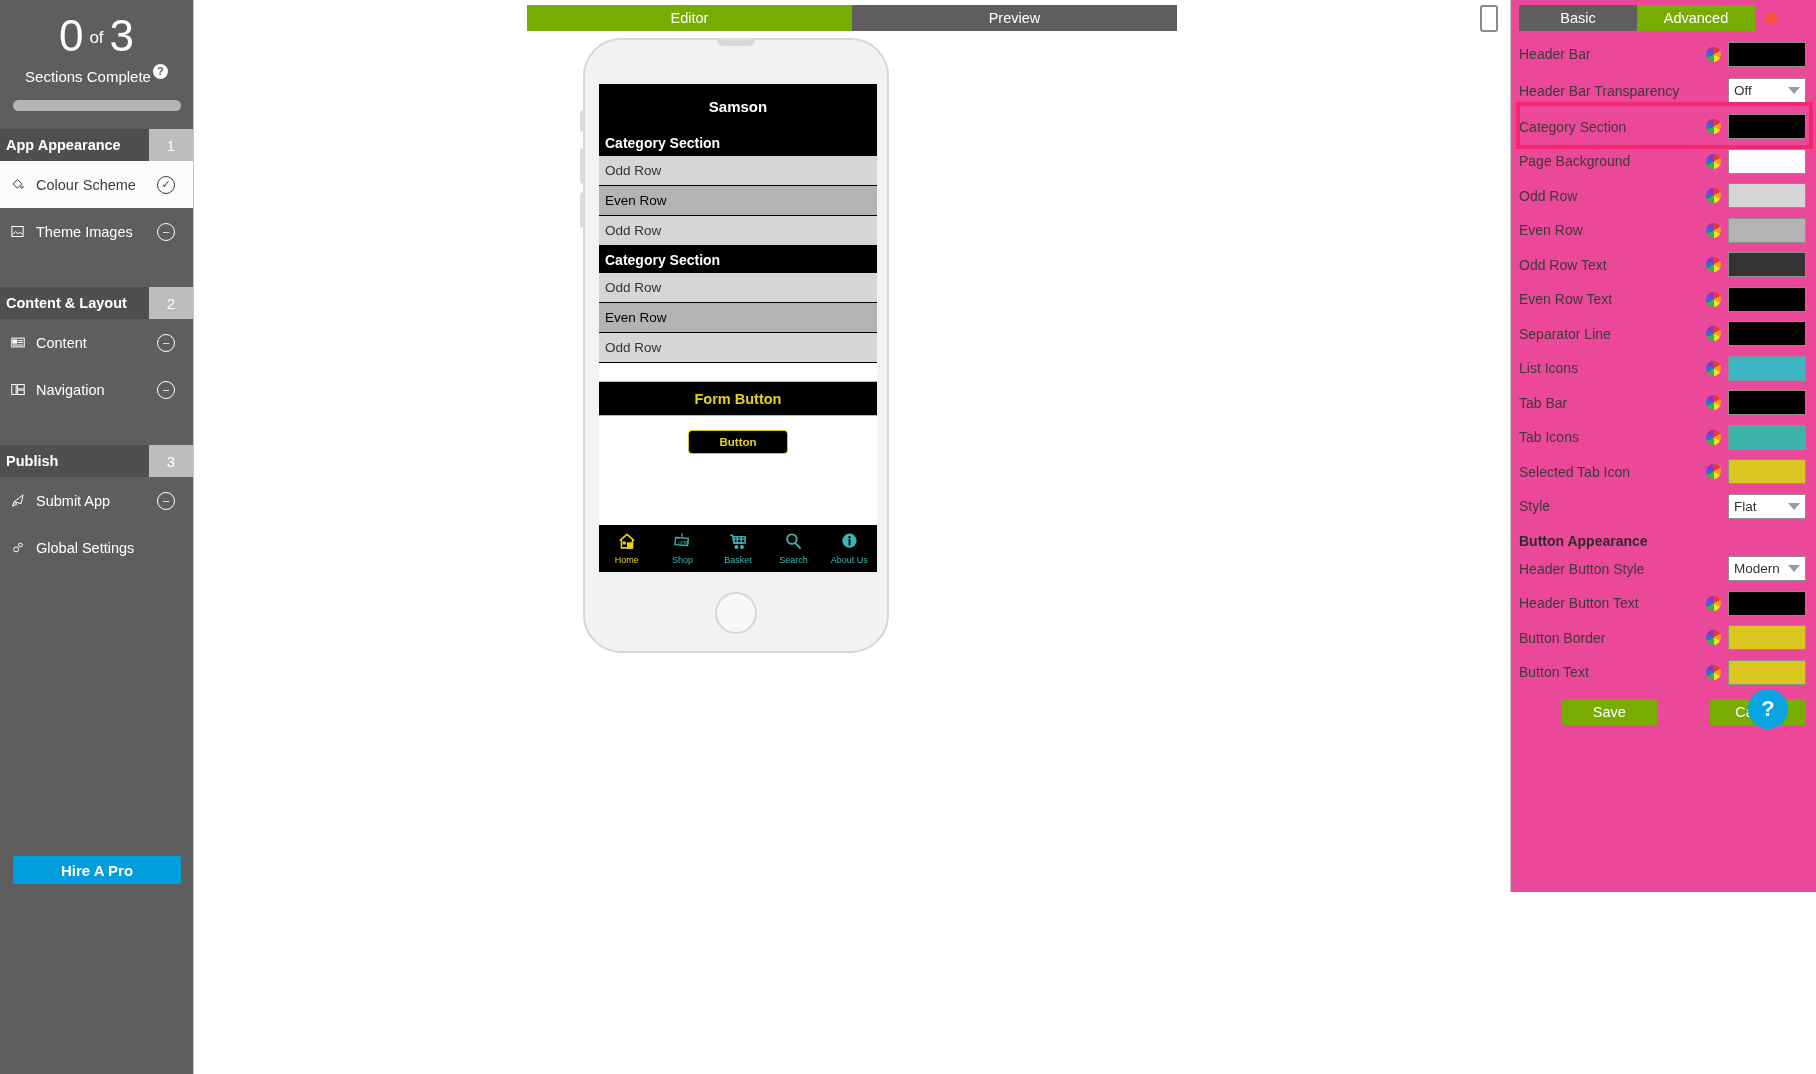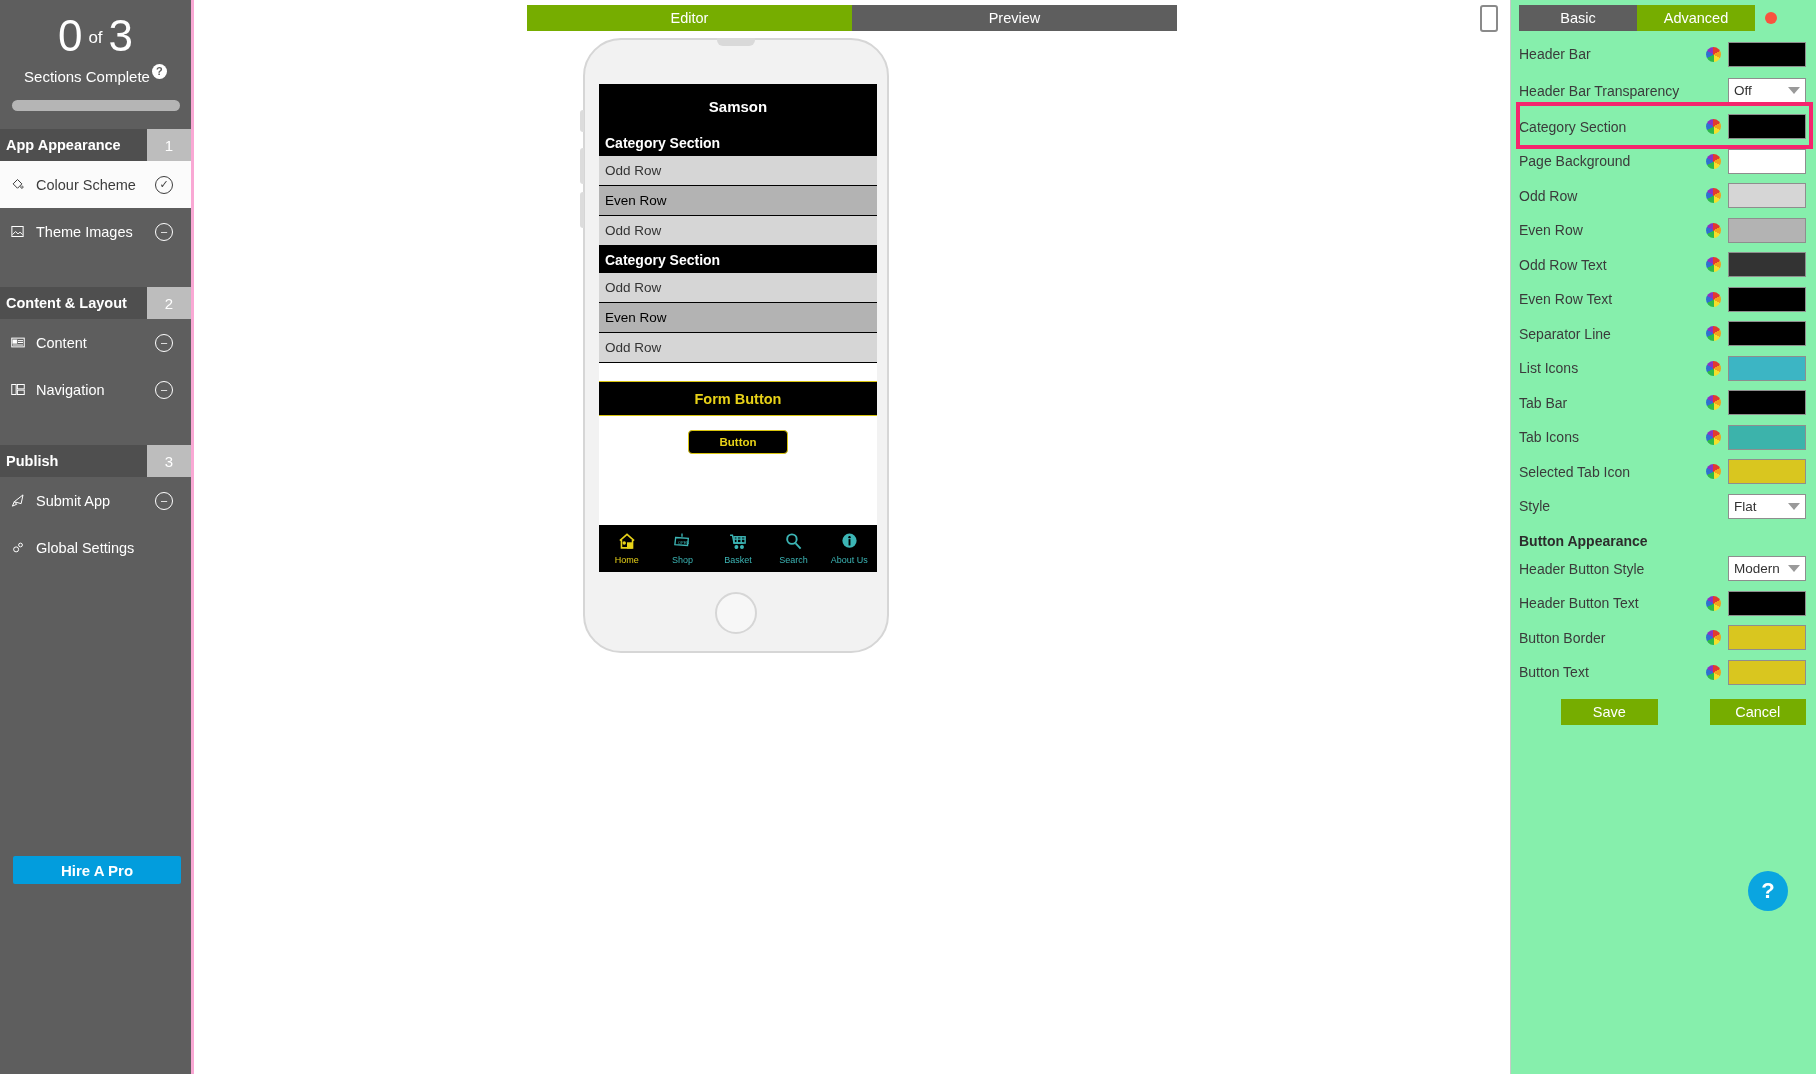--- a/index.html
+++ b/index.html
@@ -9,21 +9,21 @@
     background: #ffffff;
     overflow: hidden;
   }
   #app { position: relative; width: 1816px; height: 1074px; }
 
   
   #sidebar {
     position: absolute; left: 0; top: 0;
     width: 194px; height: 1074px;
     background: #5e5e5e;
-    border-right: 3px solid #f9a8d4;
+    border-right: 1px solid #f9a8d4;
   }
   .progress-block { padding: 14px 0 0 0; text-align: center; }
   .progress-counts { color: #ffffff; line-height: 1; }
   .count-big { font-size: 44px; font-weight: 300; vertical-align: -2px; }
   .count-of  { font-size: 17px; font-weight: 400; padding: 0 6px; vertical-align: 6px; }
   .progress-label {
     color: #ffffff; font-size: 15px; margin-top: 6px;
     position: relative; display: inline-block;
   }
   .help-dot {
@@ -138,22 +138,22 @@
     flex: 1; text-align: center; font-size: 9px; color: #3cb5b5;
     display: flex; flex-direction: column; align-items: center; justify-content: center;
     cursor: pointer; gap: 2px;
   }
   .tabbar .tb.sel { color: #e8d218; }
 
   .arrow-svg { position: absolute; left: 1430px; top: 110px; pointer-events: none; }
 
   
   #rightpanel {
-    position: absolute; right: 0; top: 0; width: 306px; height: 1074px;
-    background: #86efac; border-left: 1px solid #c9c9c9;
+    position: absolute; right: 0; top: 0; width: 306px; height: 892px;
+    background: #ec4899; border-left: 1px solid #c9c9c9;
   }
   .rp-tabs { display: flex; align-items: center; padding: 5px 6px 0 8px; }
   .rp-tabs .rtab {
     width: 118px; height: 26px; font-size: 14.5px; color: #ffffff;
     display: flex; align-items: center; justify-content: center; cursor: pointer;
   }
   .rp-tabs .rtab.unsel { background: #5e5e5e; }
   .rp-tabs .rtab.sel   { background: #76ad00; text-align: center; }
   .rp-dot { width: 12px; height: 12px; border-radius: 50%; background: #f8533f; margin-left: 10px; }
 

